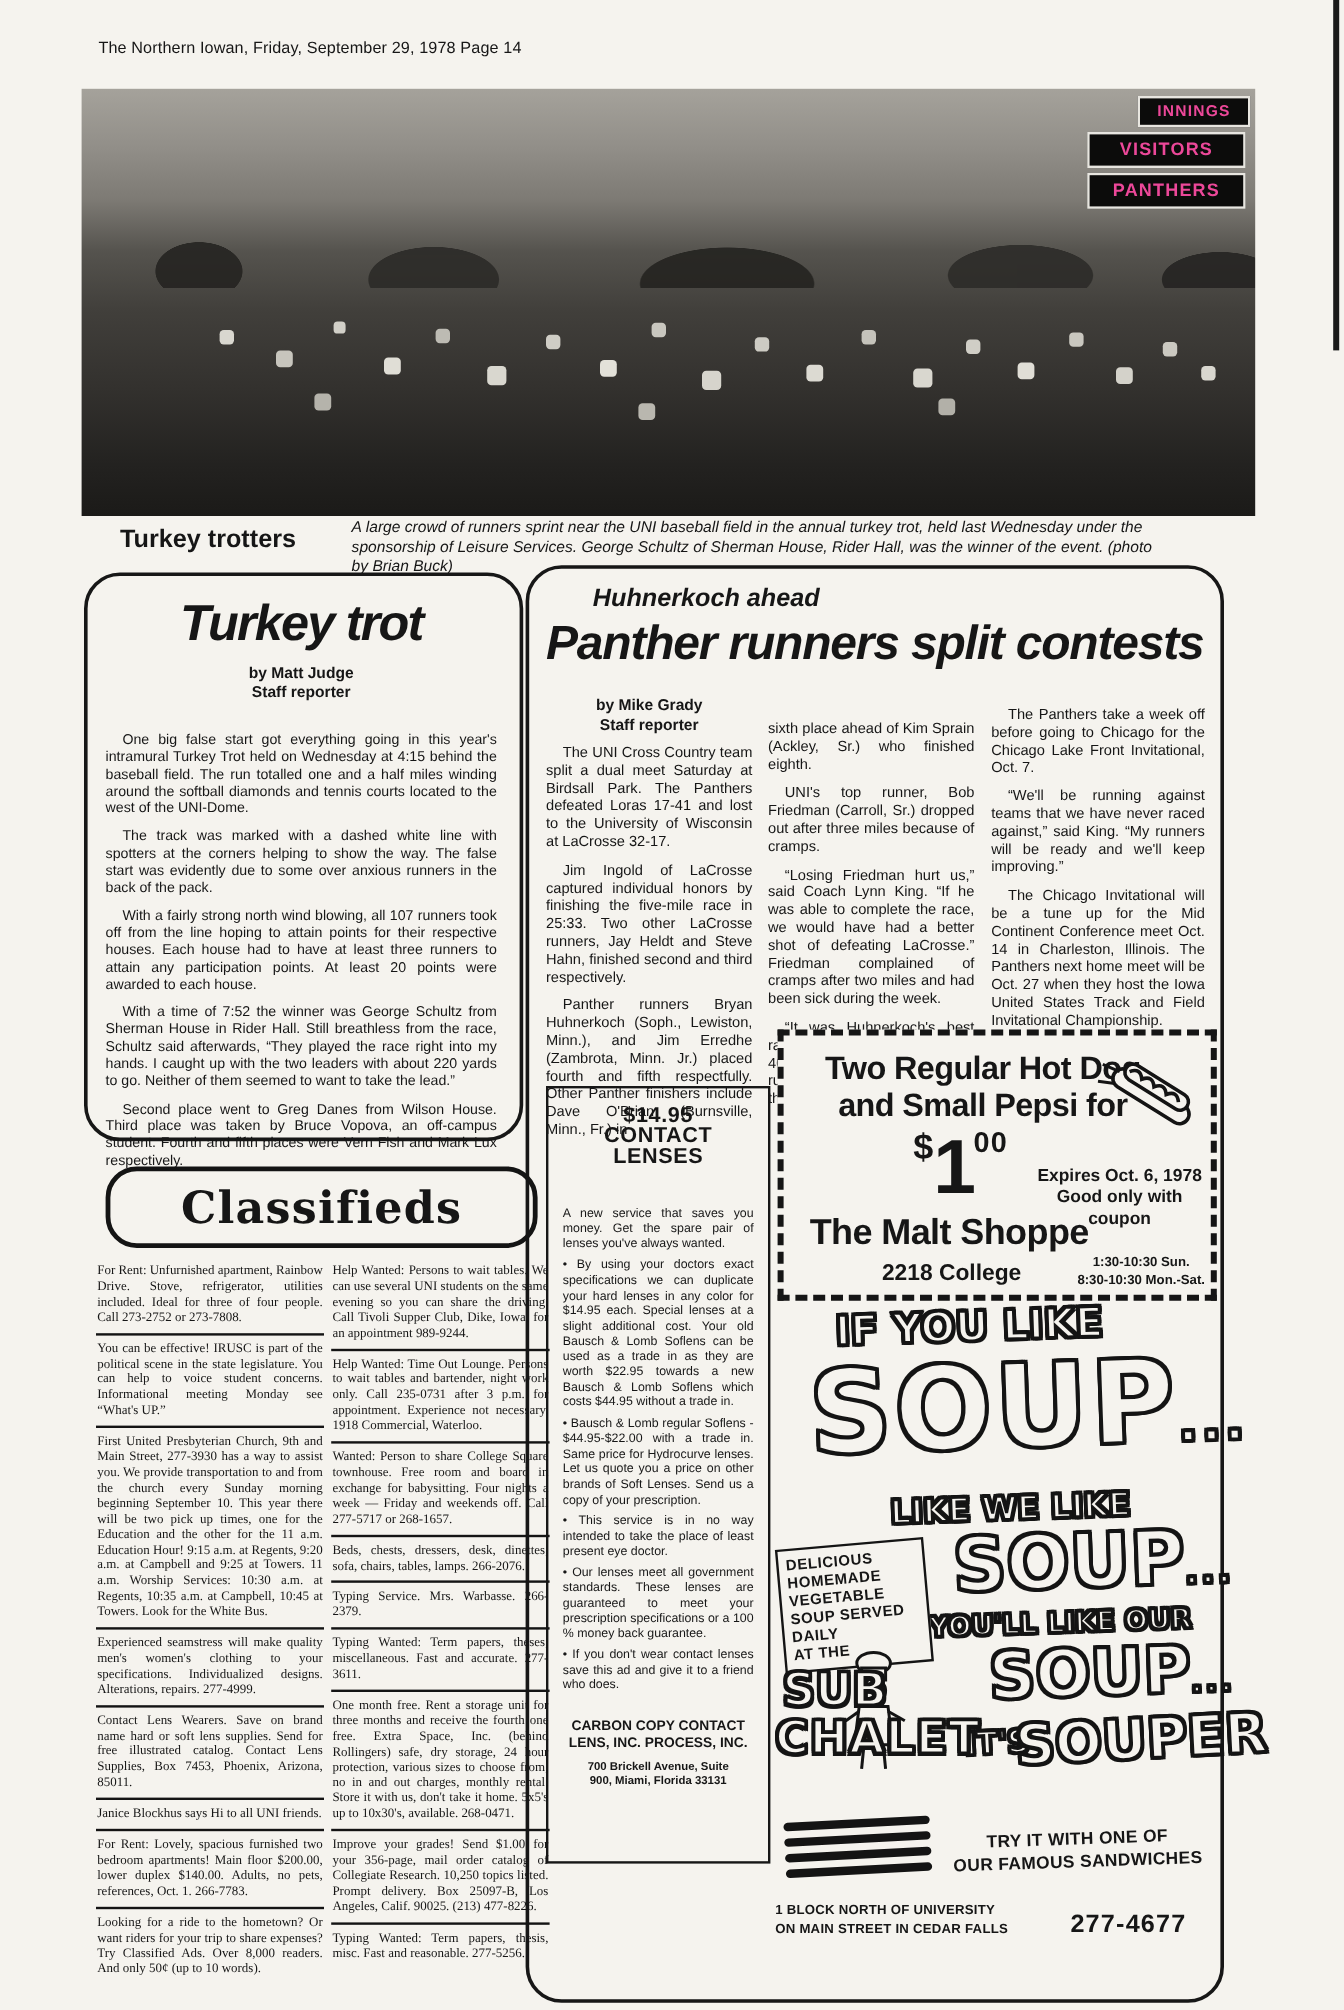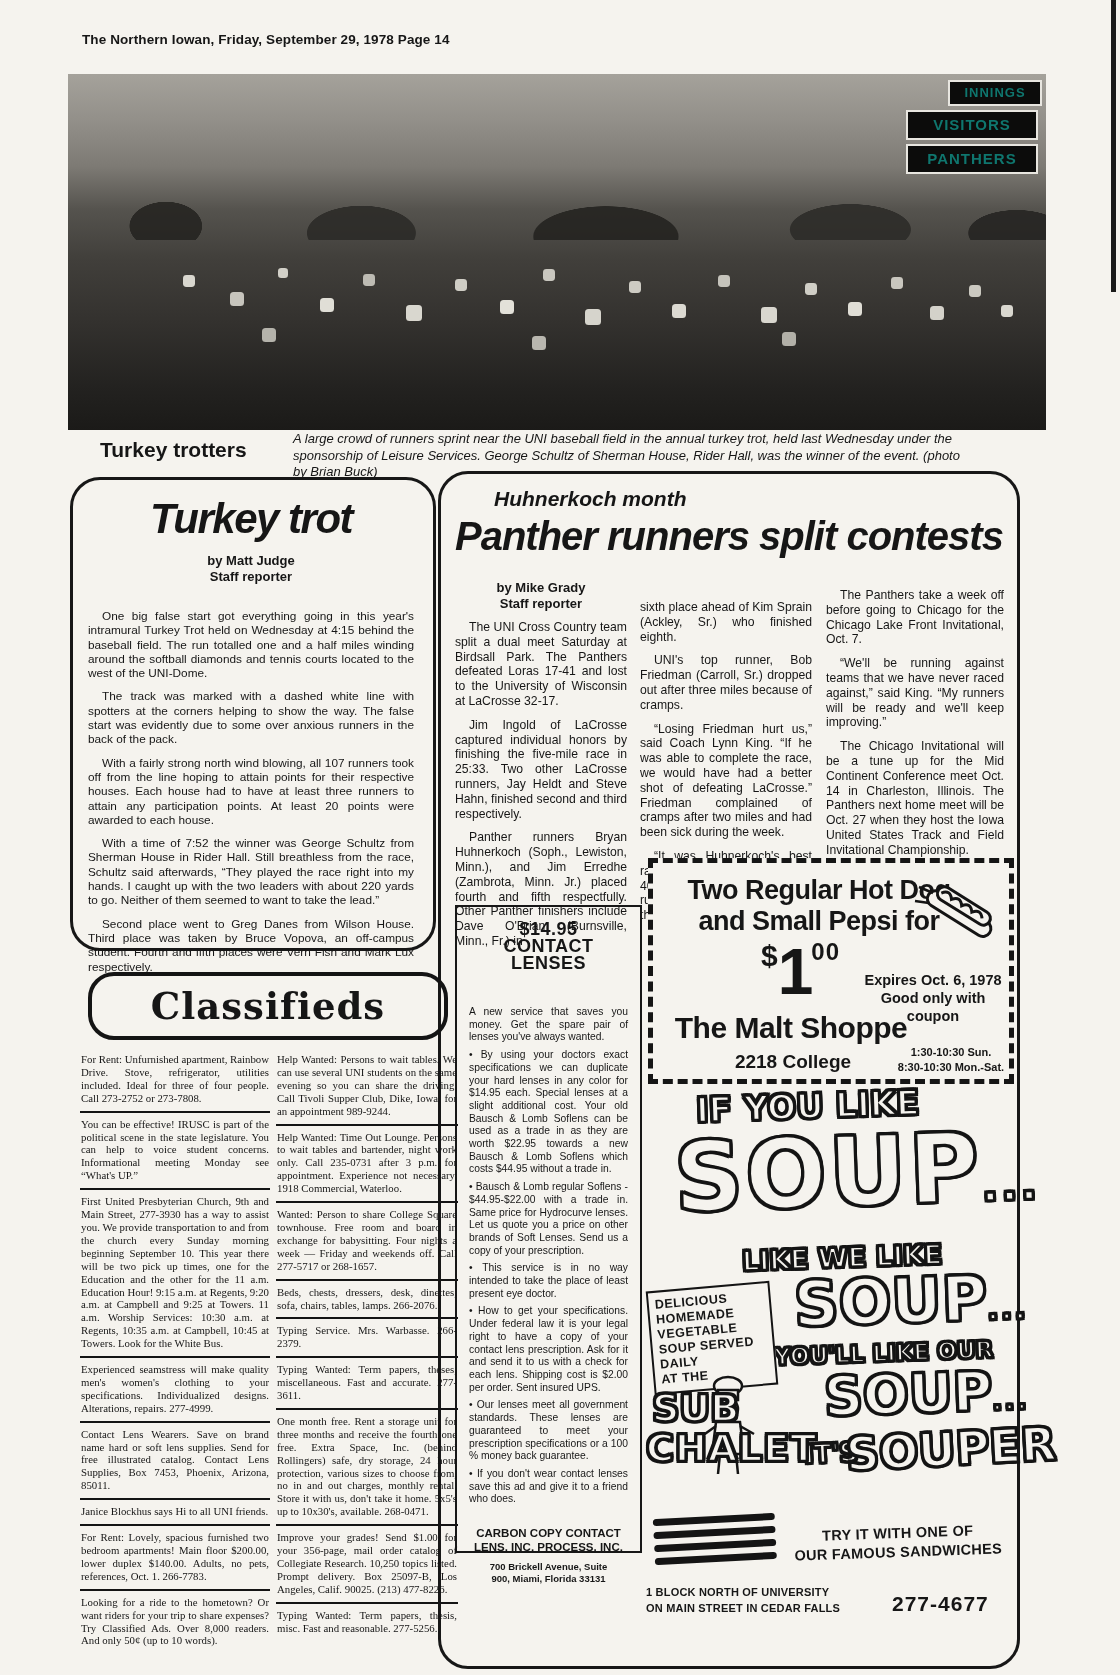--- a/index.html
+++ b/index.html
@@ -1,21 +1,21 @@
 <!DOCTYPE html>
 <html><head>
 <meta charset="utf-8">
 <style>
   html,body{margin:0;padding:0;}
   .page{position:relative;width:1120px;height:1675px;background:#f5f3ee;
         font-family:"Liberation Sans",sans-serif;color:#161616;overflow:hidden;}
   .abs{position:absolute;}
 
   
-  .masthead{left:82px;top:32px;font-size:13.5px;font-weight:bold;letter-spacing:.1px;}
+  .masthead{left:82px;top:32px;font-size:13.5px;font-weight:normal;letter-spacing:.1px;}
 
   
   .photo{left:68px;top:74px;width:978px;height:356px;overflow:hidden;
     background:linear-gradient(#a5a29b 0%,#918e88 14%,#7d7a74 26%,#55534e 38%,
                #413f3b 52%,#33312e 70%,#232220 88%,#1b1a18 100%);}
   .treeline{position:absolute;left:0;top:96px;width:100%;height:70px;
     background:radial-gradient(60px 40px at 10% 80%,#23221f 60%,transparent 61%),
                radial-gradient(90px 45px at 30% 90%,#2a2926 60%,transparent 61%),
                radial-gradient(120px 50px at 55% 95%,#22211e 60%,transparent 61%),
                radial-gradient(100px 42px at 80% 85%,#2b2a27 60%,transparent 61%),
@@ -25,21 +25,21 @@
     box-shadow:
       120px 206px 0 5px #d9d7cf, 168px 224px 0 6px #c7c5bd, 214px 198px 0 4px #d2d0c8,
       258px 230px 0 6px #e0ded6, 300px 205px 0 5px #bdbbb3, 345px 238px 0 7px #d9d7cf,
       392px 210px 0 5px #cfcdc5, 438px 232px 0 6px #e3e1d9, 480px 200px 0 5px #c9c7bf,
       524px 242px 0 7px #d6d4cc, 566px 212px 0 5px #cdcbc3, 610px 236px 0 6px #dcdad2,
       655px 206px 0 5px #c5c3bb, 700px 240px 0 7px #d9d7cf, 742px 214px 0 5px #d0cec6,
       786px 234px 0 6px #e0ded6, 828px 208px 0 5px #c9c7bf, 868px 238px 0 6px #d4d2ca,
       906px 216px 0 5px #cbc9c1, 938px 236px 0 5px #d9d7cf, 200px 260px 0 6px #b5b3ab,
       470px 268px 0 6px #b9b7af, 720px 264px 0 6px #b2b0a8;}
   .scoreboard{position:absolute;right:8px;top:6px;width:132px;}
-  .sb-row{background:#0c0c0b;color:#0f766e;border:2px solid #e8e6e0;
+  .sb-row{background:#0c0c0b;color:#ec4899;border:2px solid #e8e6e0;
     font-weight:bold;text-align:center;margin-bottom:4px;letter-spacing:1px;}
   .sb-innings{font-size:13px;line-height:22px;width:90px;margin-left:42px;}
   .sb-line{font-size:15px;line-height:26px;}
 
   
   .caption-title{left:100px;top:438px;font-size:21px;font-weight:bold;}
   .caption{left:293px;top:431px;width:668px;font-size:13px;line-height:16.5px;
     font-style:italic;}
 
   
@@ -170,21 +170,21 @@
     <div class="tt-body">
       <p>One big false start got everything going in this year's intramural Turkey Trot held on Wednesday at 4:15 behind the baseball field. The run totalled one and a half miles winding around the softball diamonds and tennis courts located to the west of the UNI-Dome.</p>
       <p>The track was marked with a dashed white line with spotters at the corners helping to show the way. The false start was evidently due to some over anxious runners in the back of the pack.</p>
       <p>With a fairly strong north wind blowing, all 107 runners took off from the line hoping to attain points for their respective houses. Each house had to have at least three runners to attain any participation points. At least 20 points were awarded to each house.</p>
       <p>With a time of 7:52 the winner was George Schultz from Sherman House in Rider Hall. Still breathless from the race, Schultz said afterwards, “They played the race right into my hands. I caught up with the two leaders with about 220 yards to go. Neither of them seemed to want to take the lead.”</p>
       <p>Second place went to Greg Danes from Wilson House. Third place was taken by Bruce Vopova, an off-campus student. Fourth and fifth places were Vern Fish and Mark Lux respectively.</p>
     </div>
   </div>
 
   <div class="abs round-box p-box"></div>
-  <div class="abs kicker">Huhnerkoch month</div>
+  <div class="abs kicker">Huhnerkoch ahead</div>
   <h1 class="abs p-headline">Panther runners split contests</h1>
   <div class="abs p-byline">
     <div class="byline">by Mike Grady</div>
     <div class="byline">Staff reporter</div>
   </div>
   <div class="abs pcol pcol1 article">
     <p>The UNI Cross Country team split a dual meet Saturday at Birdsall Park. The Panthers defeated Loras 17-41 and lost to the University of Wisconsin at LaCrosse 32-17.</p>
     <p>Jim Ingold of LaCrosse captured individual honors by finishing the five-mile race in 25:33. Two other LaCrosse runners, Jay Heldt and Steve Hahn, finished second and third respectively.</p>
     <p>Panther runners Bryan Huhnerkoch (Soph., Lewiston, Minn.), and Jim Erredhe (Zambrota, Minn. Jr.) placed fourth and fifth respectfully. Other Panther finishers include Dave O'Brian (Burnsville, Minn., Fr.) in</p>
   </div>
@@ -203,21 +203,20 @@
   <div class="abs contact-box">
     <div class="contact-title">
       <div>$14.95</div>
       <div>CONTACT LENSES</div>
     </div>
     <div class="contact-body">
       <p>A new service that saves you money.  Get the spare pair of lenses you've always wanted.</p>
       <p>• By using your doctors exact specifications we can duplicate your hard lenses in any color for $14.95 each.  Special lenses at a slight additional cost.  Your old Bausch &amp; Lomb Soflens can be used as a trade in as they are worth $22.95 towards a new Bausch &amp; Lomb Soflens which costs $44.95 without a trade in.</p>
       <p>• Bausch &amp; Lomb regular Soflens - $44.95-$22.00 with a trade in.  Same price for Hydrocurve lenses.  Let us quote you a price on other brands of Soft Lenses. Send us a copy of your prescription.</p>
       <p>• This service is in no way intended to take the place of least present eye doctor.</p>
-      <p>• How to get your specifications. Under federal law it is your legal right to have a copy of your contact lens prescription. Ask for it and send it to us with a check for each lens.  Shipping cost is $2.00 per order.  Sent insured UPS.</p>
       <p>• Our lenses meet all government standards. These lenses are guaranteed to meet your prescription specifications or a 100 % money back guarantee.</p>
       <p>• If you don't wear contact lenses save this ad and give it to a friend who does.</p>
     </div>
     <div class="contact-footer">
       <div class="contact-co">CARBON COPY CONTACT</div>
       <div class="contact-co">LENS, INC. PROCESS, INC.</div>
       <div class="contact-addr">
         <div>700 Brickell Avenue, Suite</div>
         <div>900, Miami, Florida 33131</div>
       </div>

